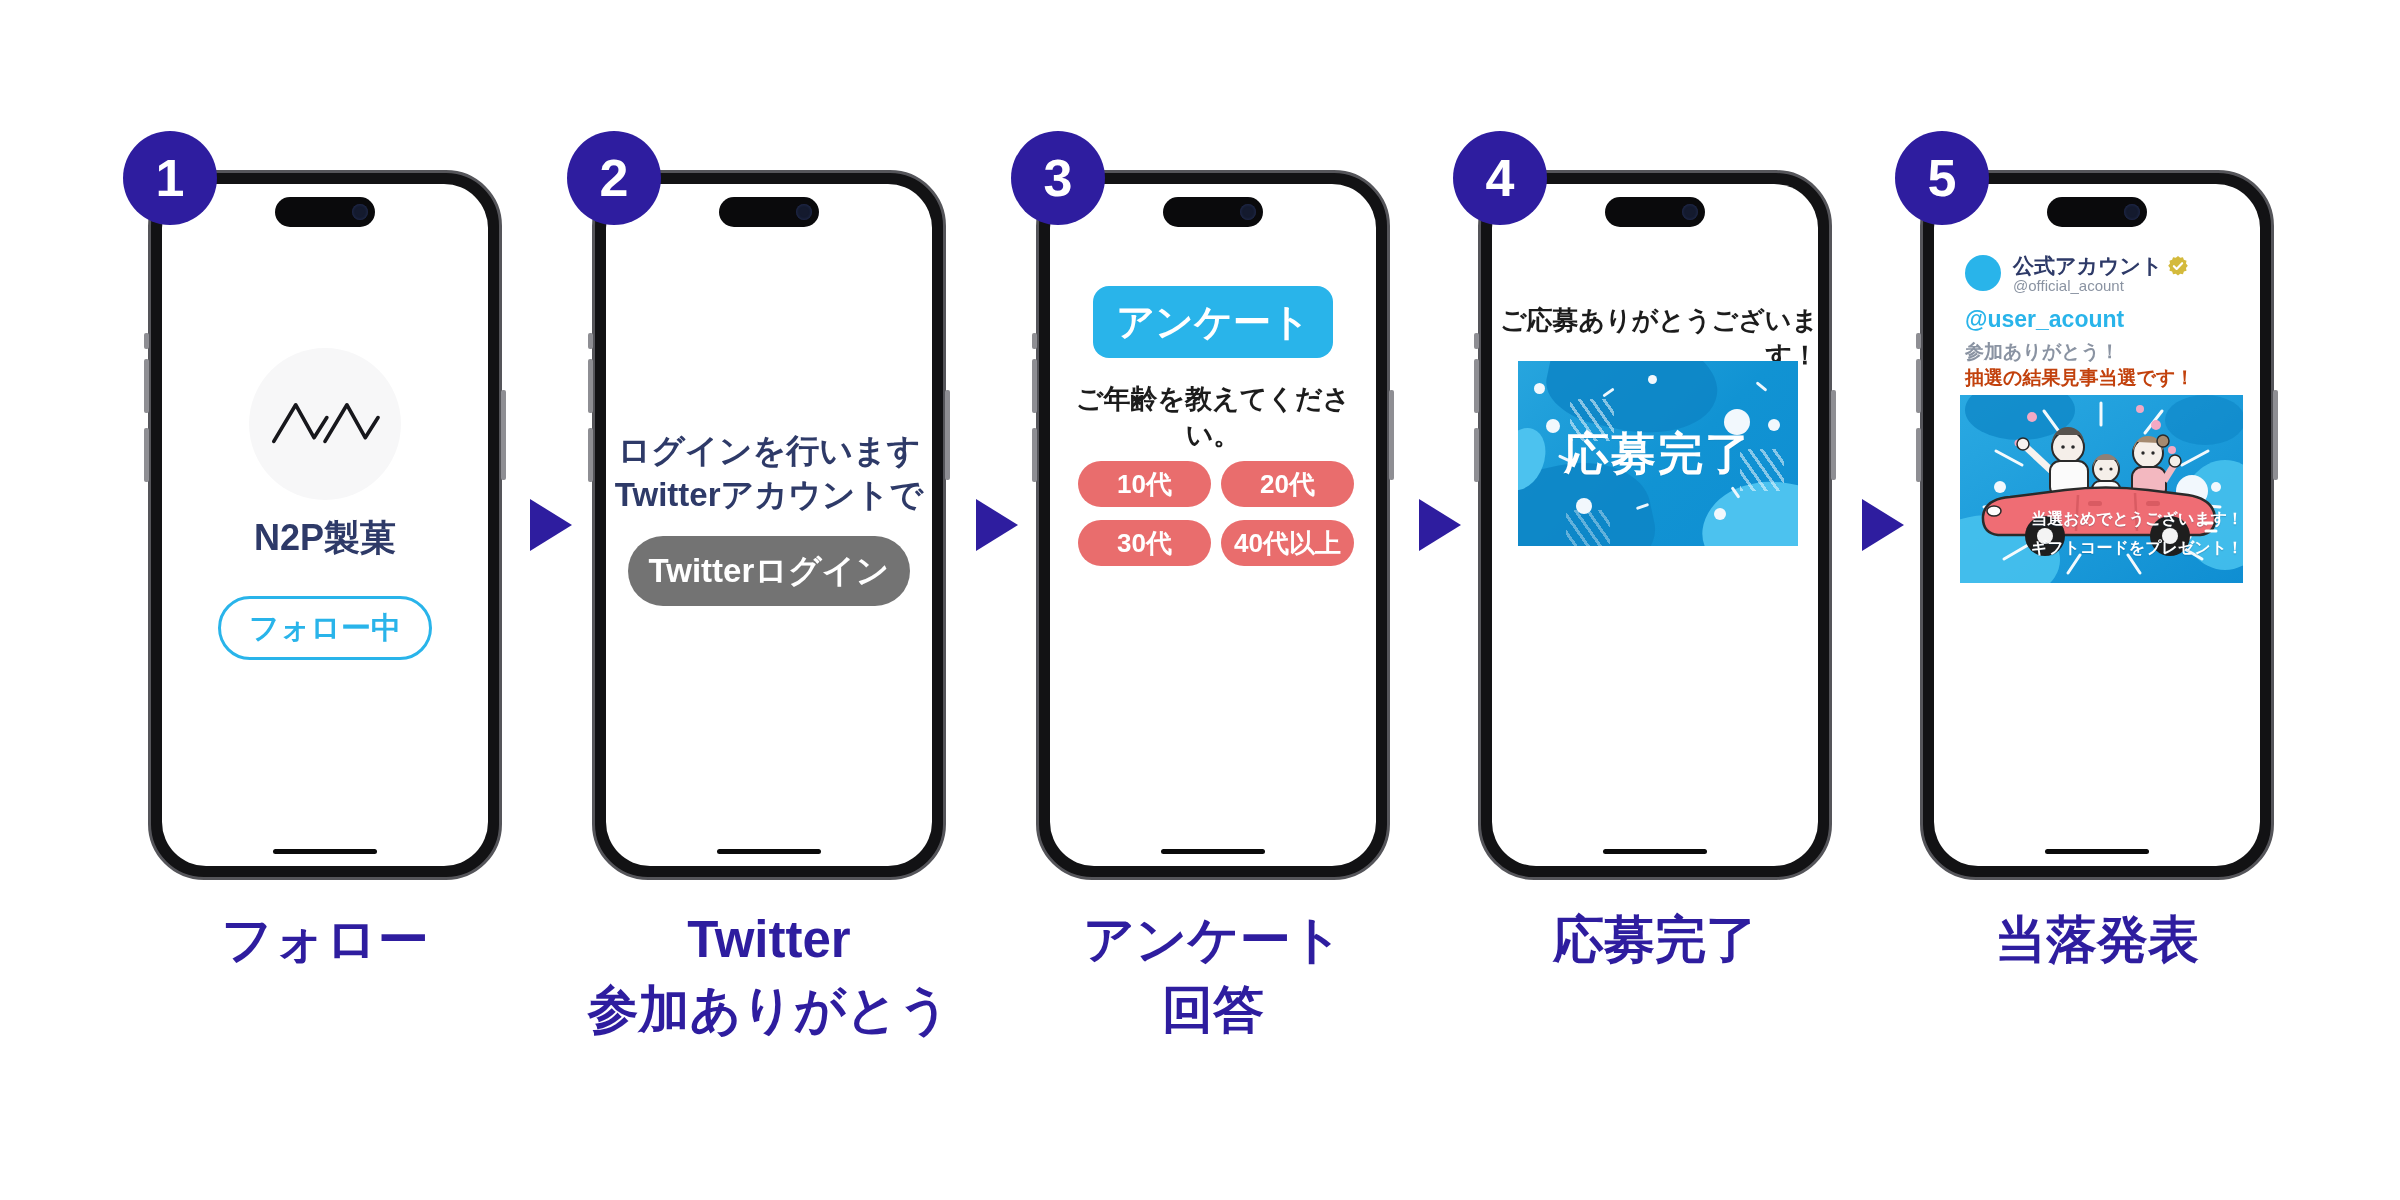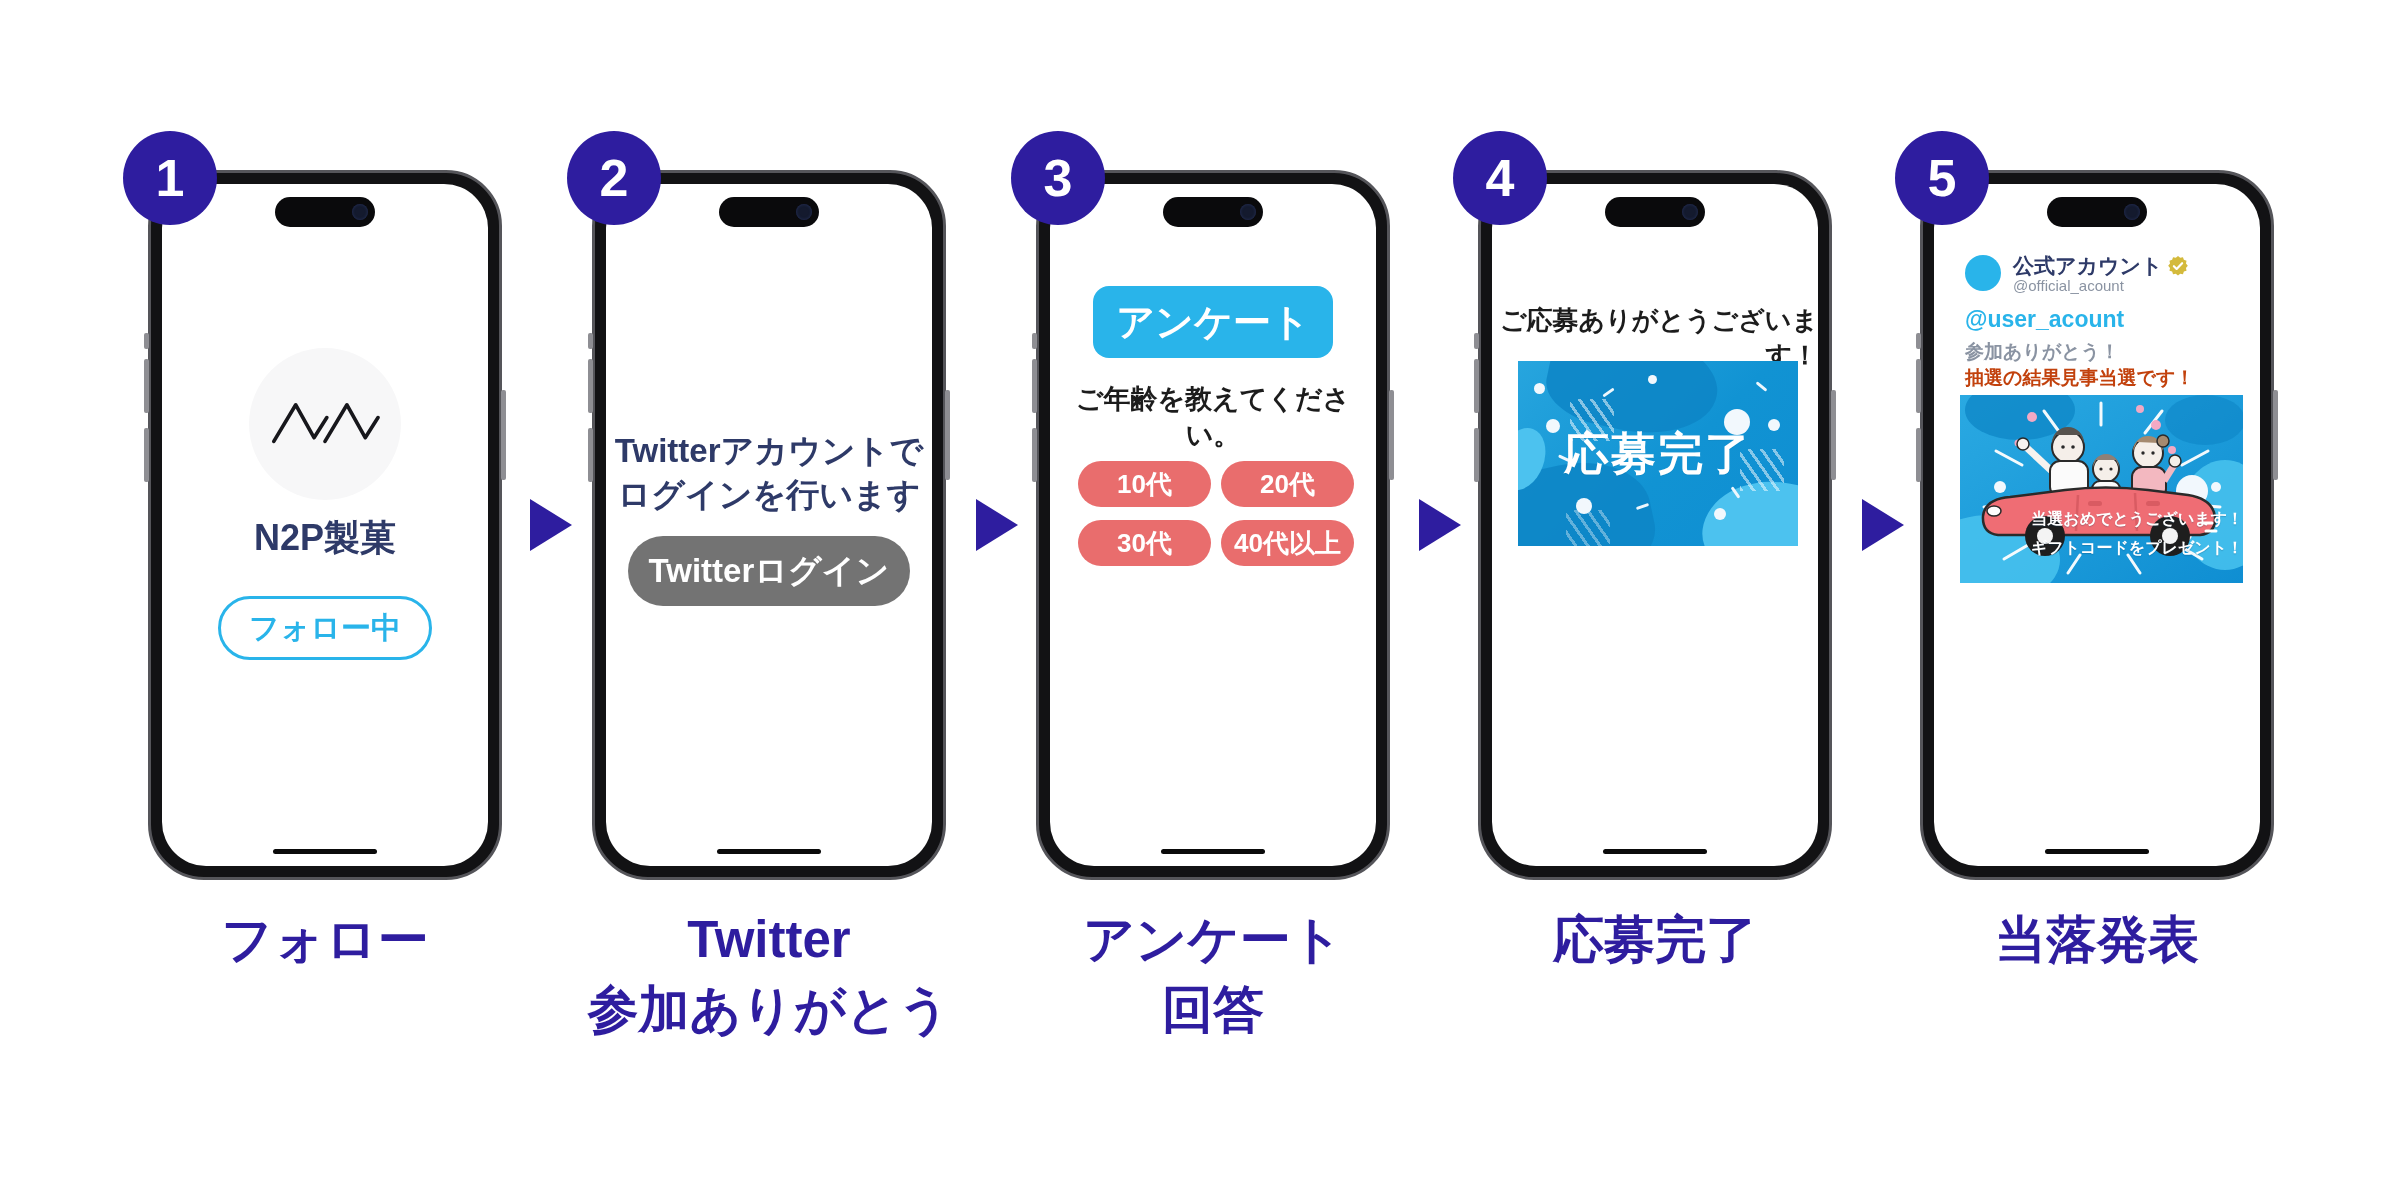--- a/index.html
+++ b/index.html
@@ -127,22 +127,22 @@
   <div class="phone" style="left:592px;">
     <div class="side-btn sb-l1"></div>
     <div class="side-btn sb-l2"></div>
     <div class="side-btn sb-l3"></div>
     <div class="side-btn sb-r"></div>
     <div class="screen">
       <div class="notch">
         <div class="camera"></div>
       </div>
       <div class="login-heading">
+        <div>ログインを行います</div>
         <div>Twitterアカウントで</div>
-        <div>ログインを行います</div>
       </div>
       <div class="login-btn">Twitterログイン</div>
       <div class="home-indicator"></div>
     </div>
   </div>
   <div class="badge" style="left:567px;">2</div>
   <div class="step-label" style="left:492px;">
     <div>Twitter</div>
     <div>参加ありがとう</div>
   </div>

